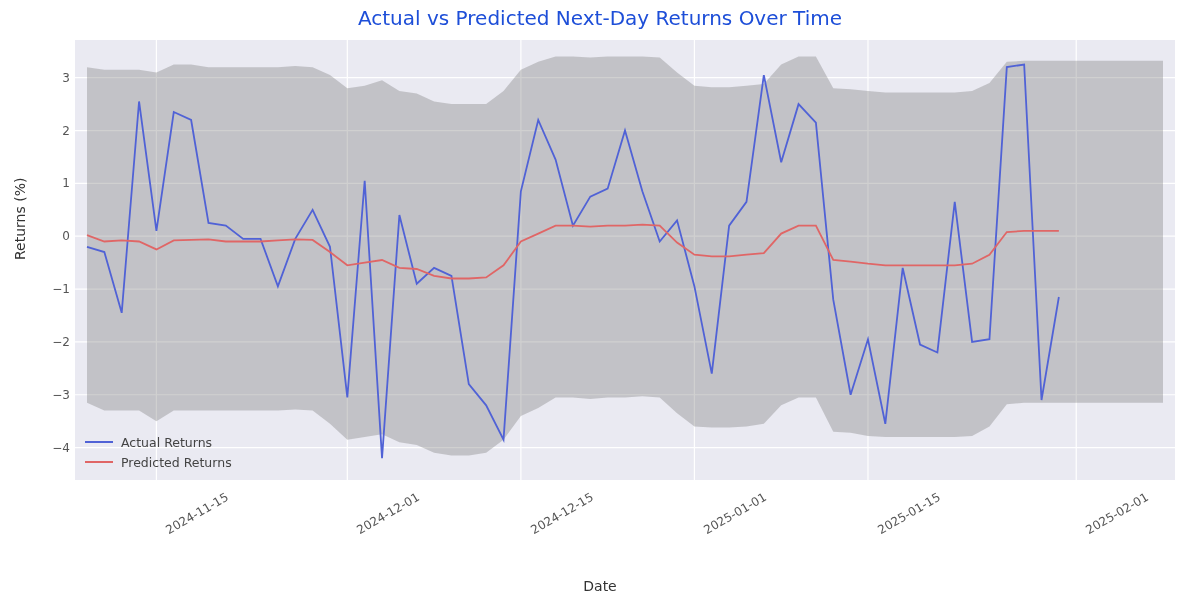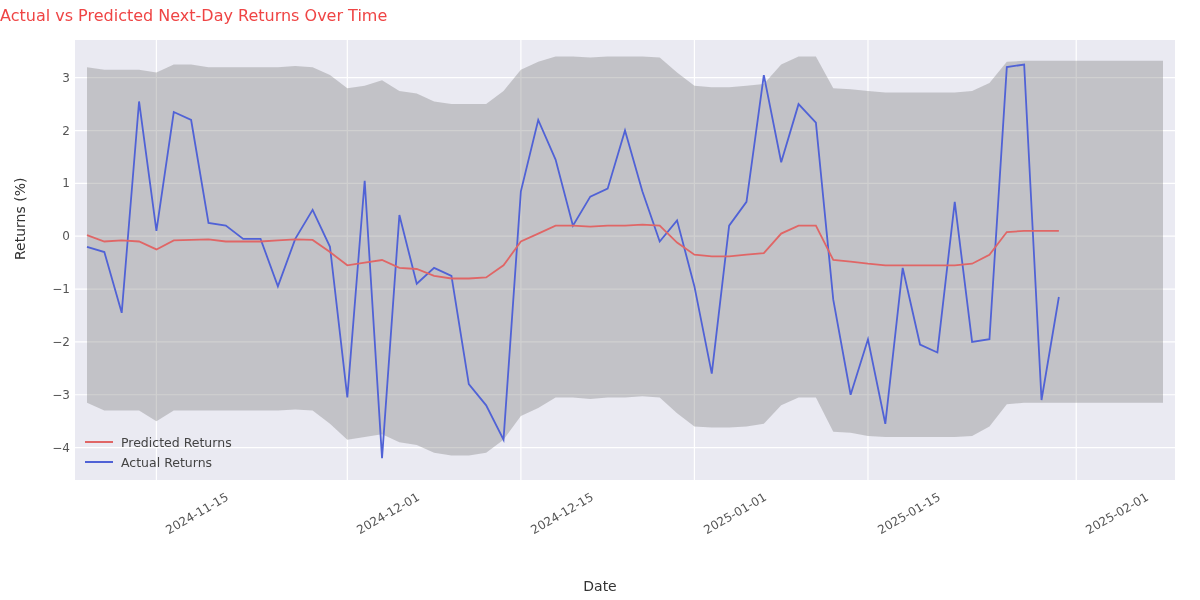--- a/index.html
+++ b/index.html
@@ -14,23 +14,23 @@
   .figure {
     position: relative;
     width: 1200px;
     height: 600px;
   }
   .title {
     position: absolute;
     top: 6px;
     left: 0;
     width: 100%;
-    text-align: left;
-    font-size: 16px;
-    color: #ef4444;
+    text-align: center;
+    font-size: 20px;
+    color: #1d4ed8;
   }
   .plot-area {
     position: absolute;
     left: 75px;
     top: 40px;
     width: 1100px;
     height: 440px;
     background: #eaeaf2;
     overflow: visible;
   }
@@ -154,22 +154,22 @@
       <div class="xtick" style="left: 518.871px; top: 490px;">2024-12-15</div>
       <div class="xtick" style="left: 692.419px; top: 490px;">2025-01-01</div>
       <div class="xtick" style="left: 865.968px; top: 490px;">2025-01-15</div>
       <div class="xtick" style="left: 1074.23px; top: 490px;">2025-02-01</div>
     </div>
 
   <div class="xlabel">Date</div>
 
   <div class="legend">
     <div class="legend-row">
+      <div class="legend-swatch-line" style="border-top-color:#5062d6"></div>
+      <span>Actual Returns</span>
+    </div>
+    <div class="legend-row">
       <div class="legend-swatch-line" style="border-top-color:#e06666"></div>
       <span>Predicted Returns</span>
-    </div>
-    <div class="legend-row">
-      <div class="legend-swatch-line" style="border-top-color:#5062d6"></div>
-      <span>Actual Returns</span>
     </div>
   </div>
 
 </div>
 
 </body></html>

